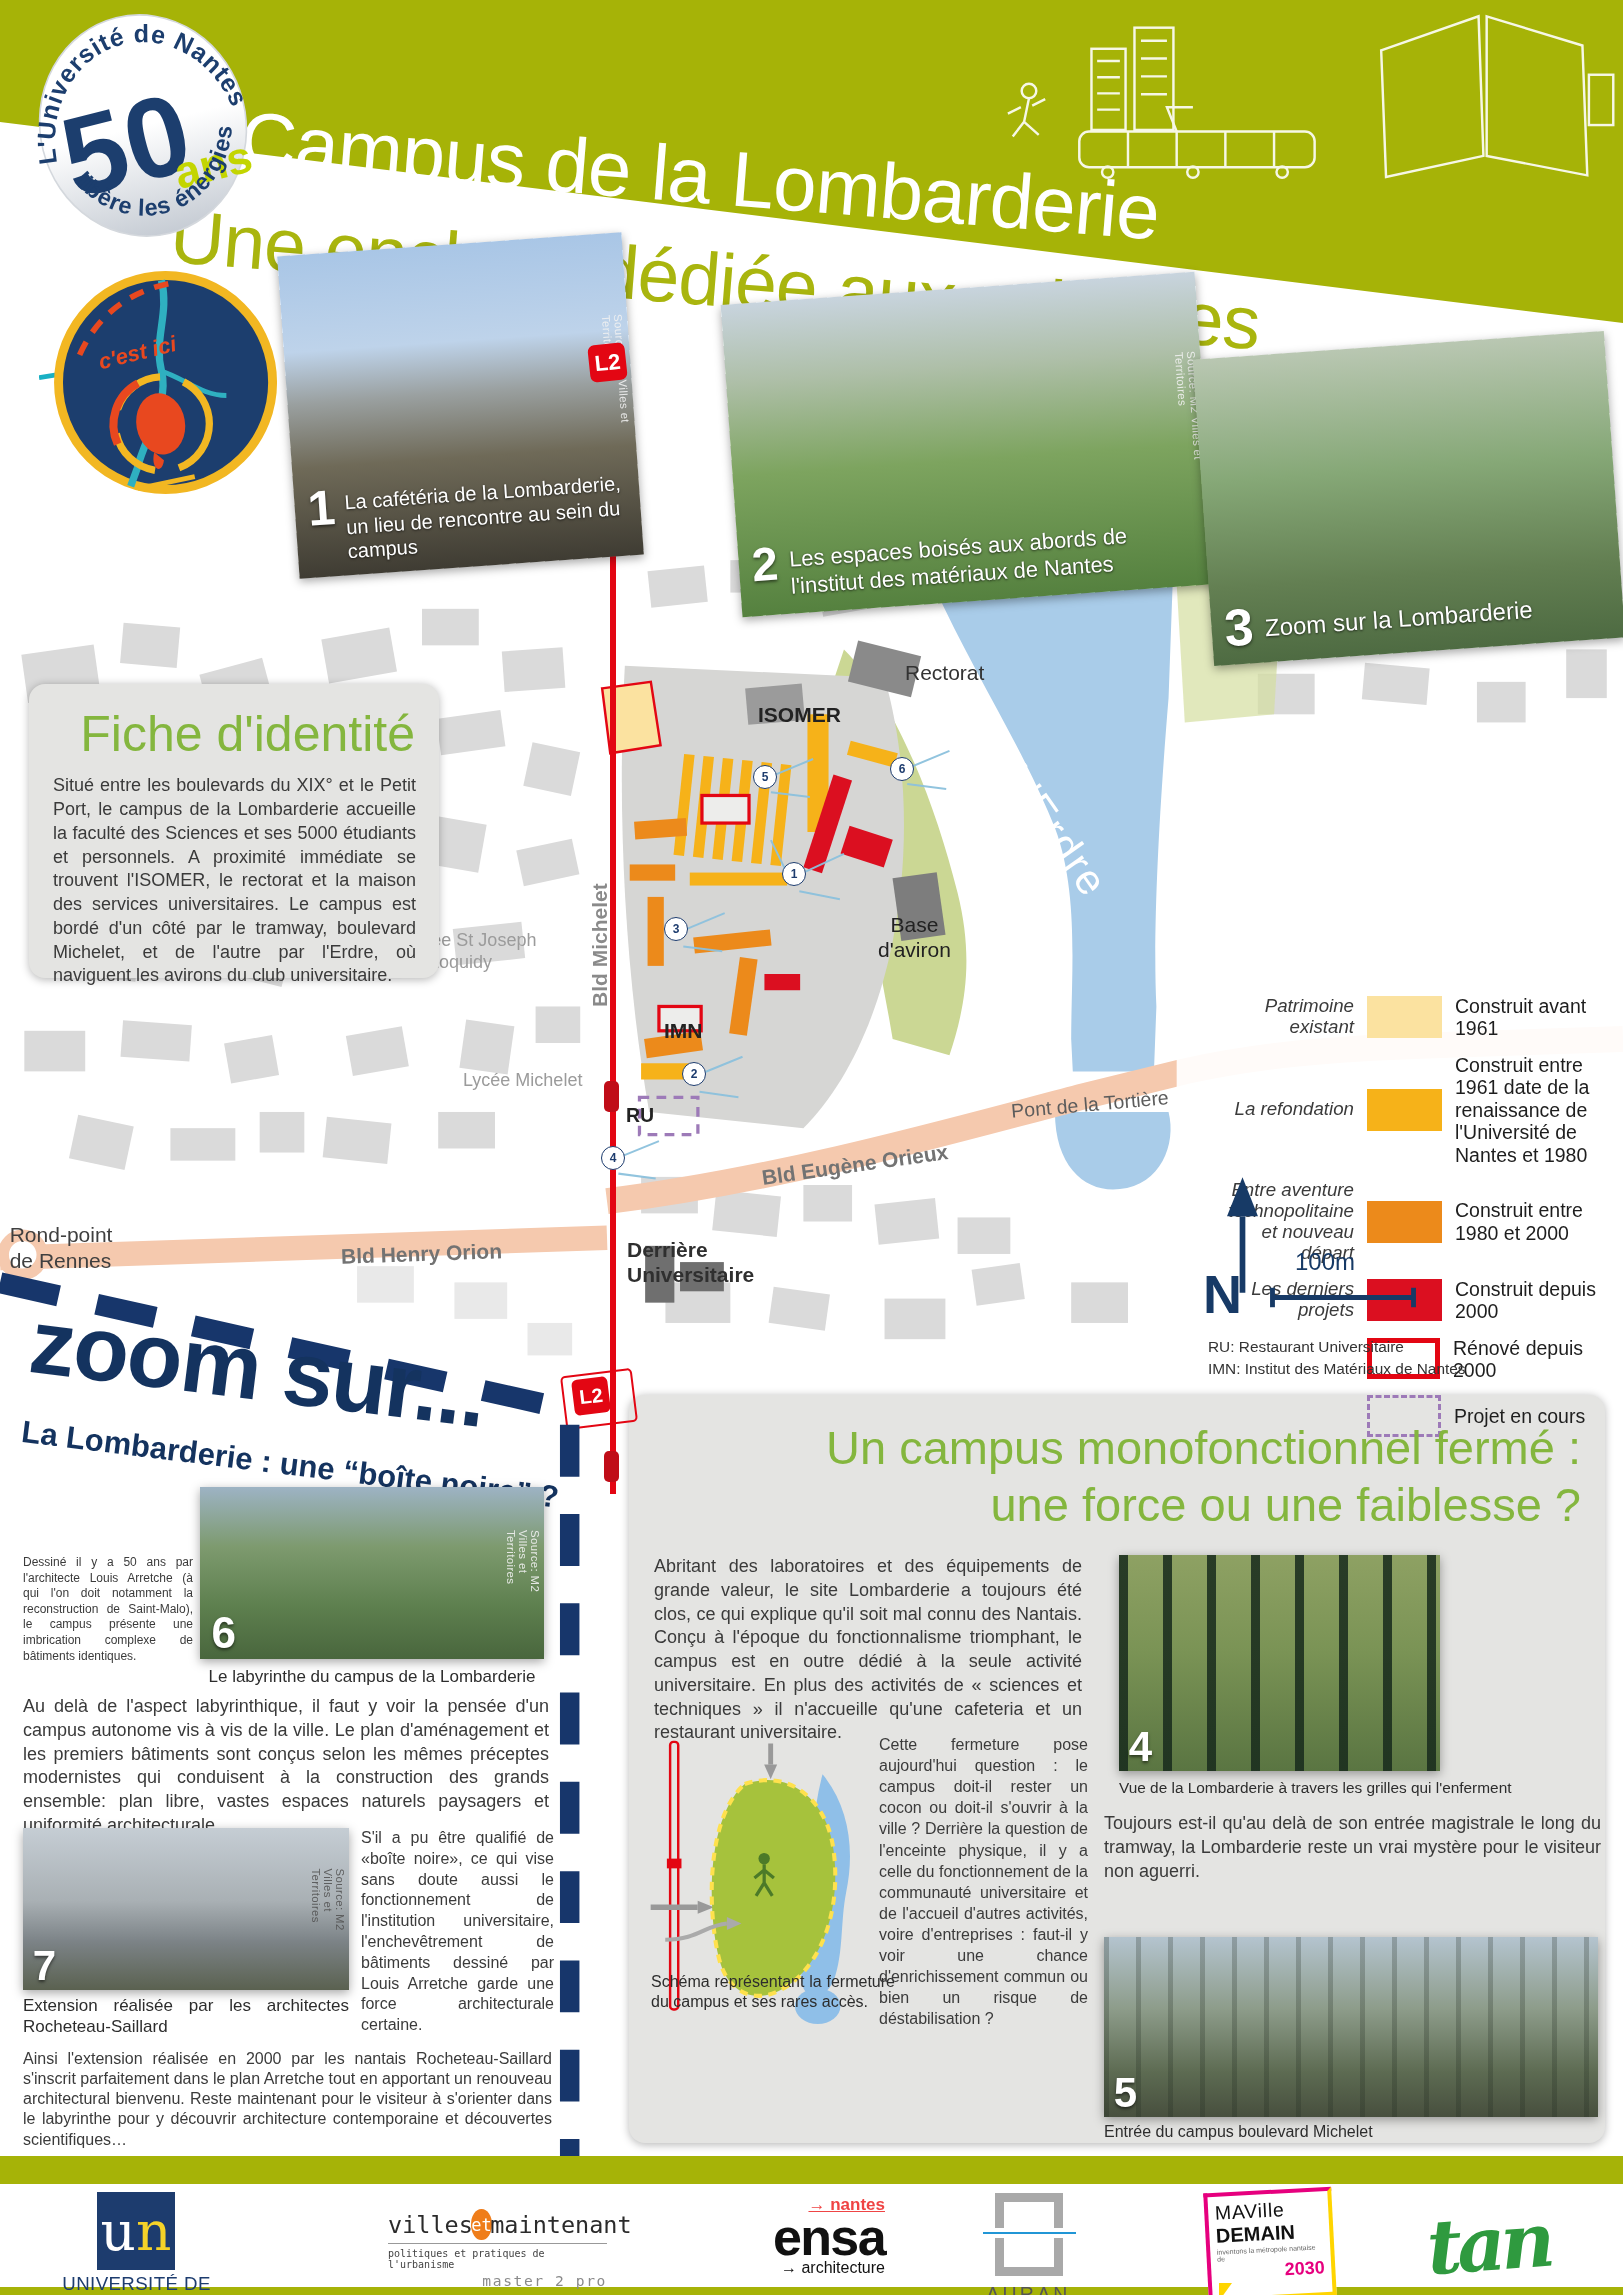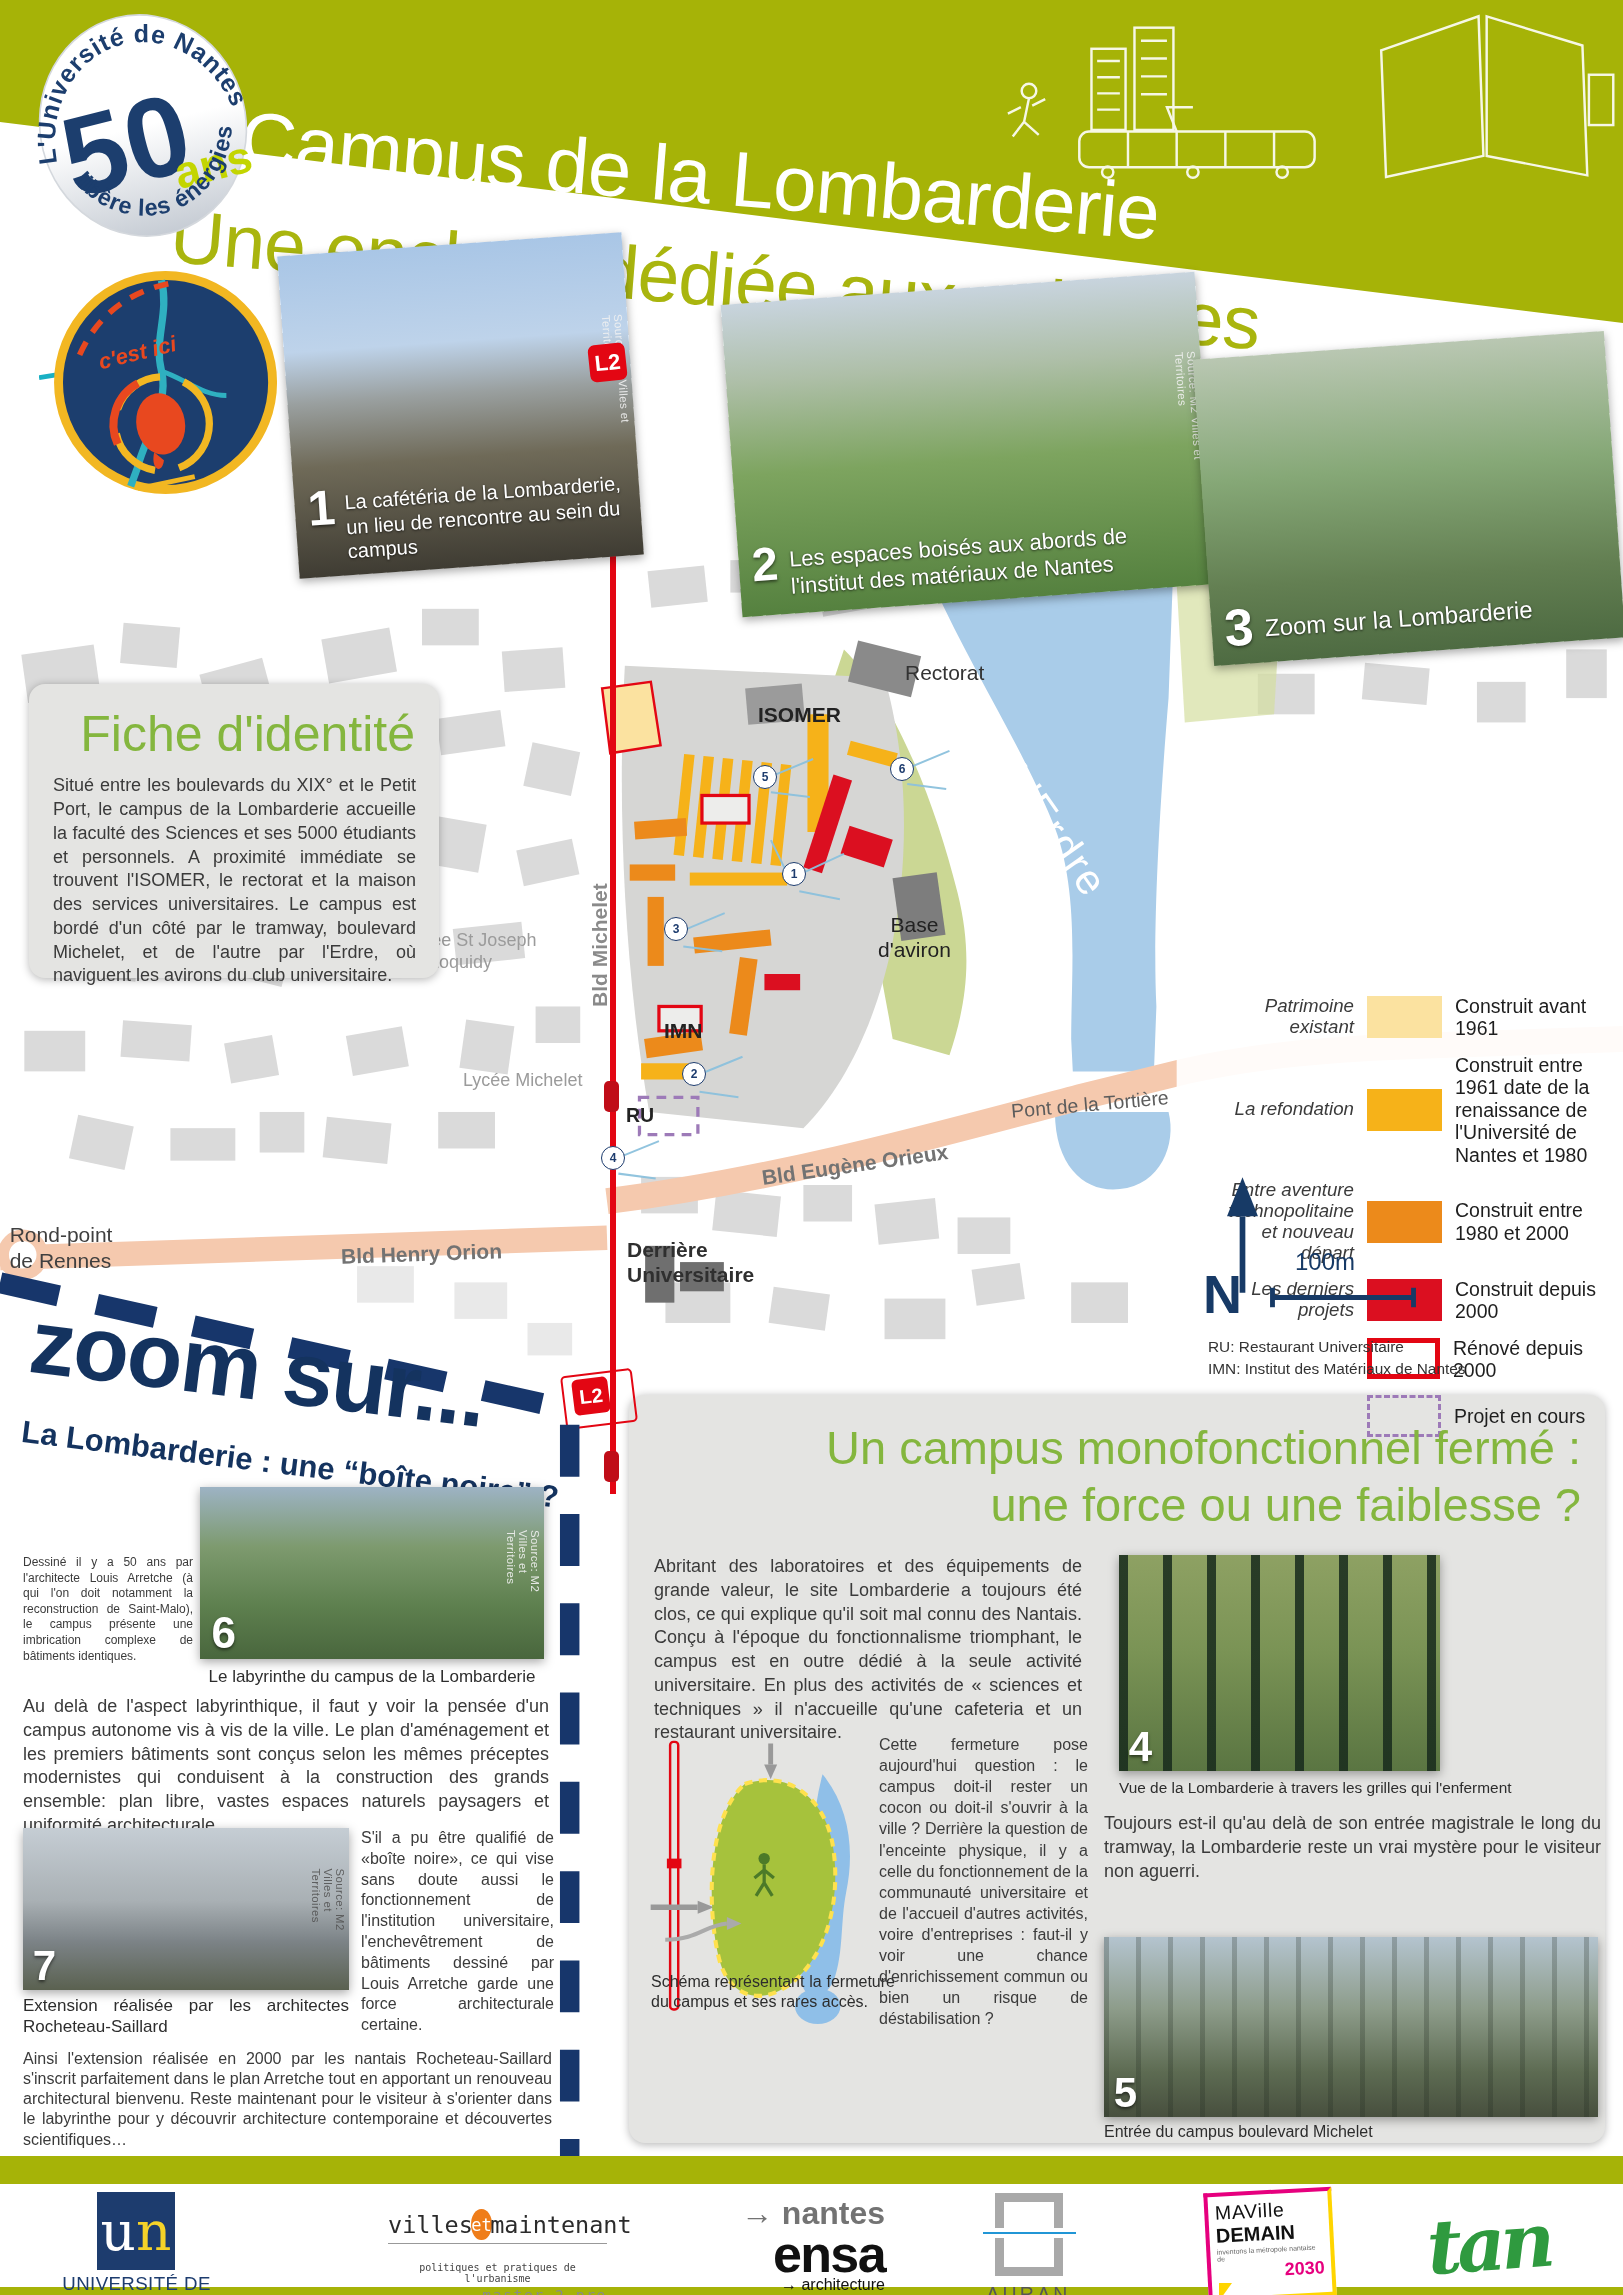--- a/index.html
+++ b/index.html
@@ -404,26 +404,26 @@
     <span style="font-family:'DejaVu Serif',serif;font-size:55px;color:#f5d328;line-height:1;">n</span>
   </div>
   <div class="abs" style="left:23px;top:2273px;width:227px;text-align:center;font-size:18.7px;color:#1d3c6e;letter-spacing:0.4px;z-index:7;">UNIVERSITÉ DE NANTES</div>
 
   <div class="abs" style="left:388px;top:2209px;width:219px;font-family:'DejaVu Sans Mono',monospace;z-index:6;">
     <div style="display:flex;align-items:center;font-size:23.5px;color:#2b2b2b;">
       <span>villes</span>
         <span style="display:inline-flex;width:31px;height:31px;background:#ef7d1a;border-radius:50%;color:#fff;font-size:17px;align-items:center;justify-content:center;margin:0 -1.6px;">et</span>
         <span>maintenant</span>
     </div>
-    <div style="border-top:0.8px solid #999;margin-top:3.2px;padding-top:18px;font-size:10px;color:#444;text-align:center;">politiques et pratiques de l'urbanisme</div>
+    <div style="border-top:0.8px solid #999;margin-top:3.2px;padding-top:4px;font-size:10px;color:#444;">politiques et pratiques de l'urbanisme</div>
     <div style="text-align:right;font-size:14.6px;color:#8a8a8a;margin-top:1.6px;letter-spacing:1.6px;">master 2 pro</div>
   </div>
 
   <div class="abs" style="left:731px;top:2195px;width:154px;text-align:right;z-index:6;">
-    <div style="color:#737373;font-weight:bold;font-size:32px;">→ nantes</div>
+    <div style="color:#ef4444;font-weight:bold;font-size:17px;text-decoration:underline;">→ nantes</div>
     <div style="color:#111;font-weight:bold;font-size:52px;line-height:.85;letter-spacing:-1.6px;">ensa</div>
     <div style="color:#111;font-size:16px;">→ architecture</div>
   </div>
 
   <div class="abs" style="left:984px;top:2193px;width:89px;z-index:6;">
     <div style="position:relative;width:50px;height:65px;margin:0 auto;border:9.7px solid #a9a9a9;">
       <div style="position:absolute;left:-14.6px;top:26px;width:80px;height:9.7px;background:#fff;"></div>
       <div style="position:absolute;left:-21px;top:30px;width:93px;height:2.4px;background:#2196d6;"></div>
     </div>
     <div style="text-align:center;margin-top:6.5px;font-size:19.5px;color:#555;letter-spacing:3.2px;">AURAN</div>

